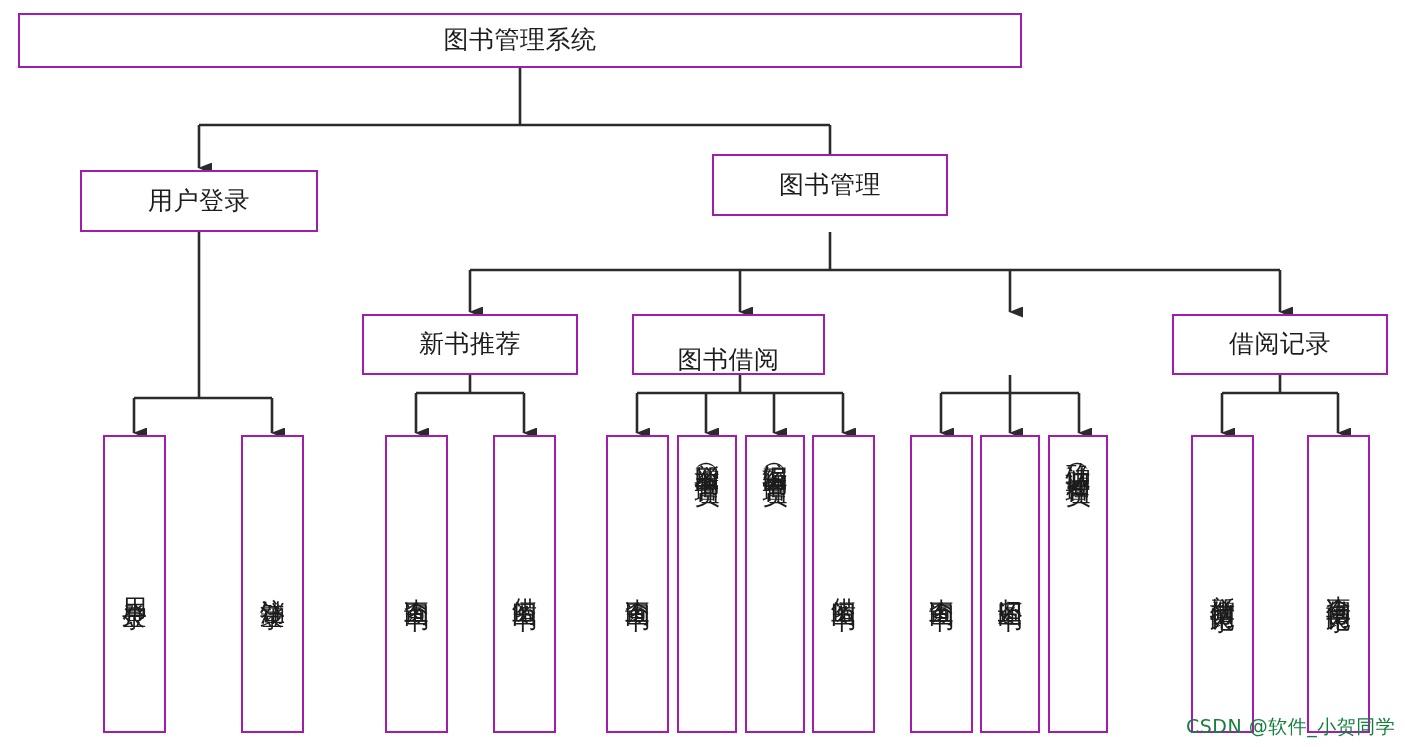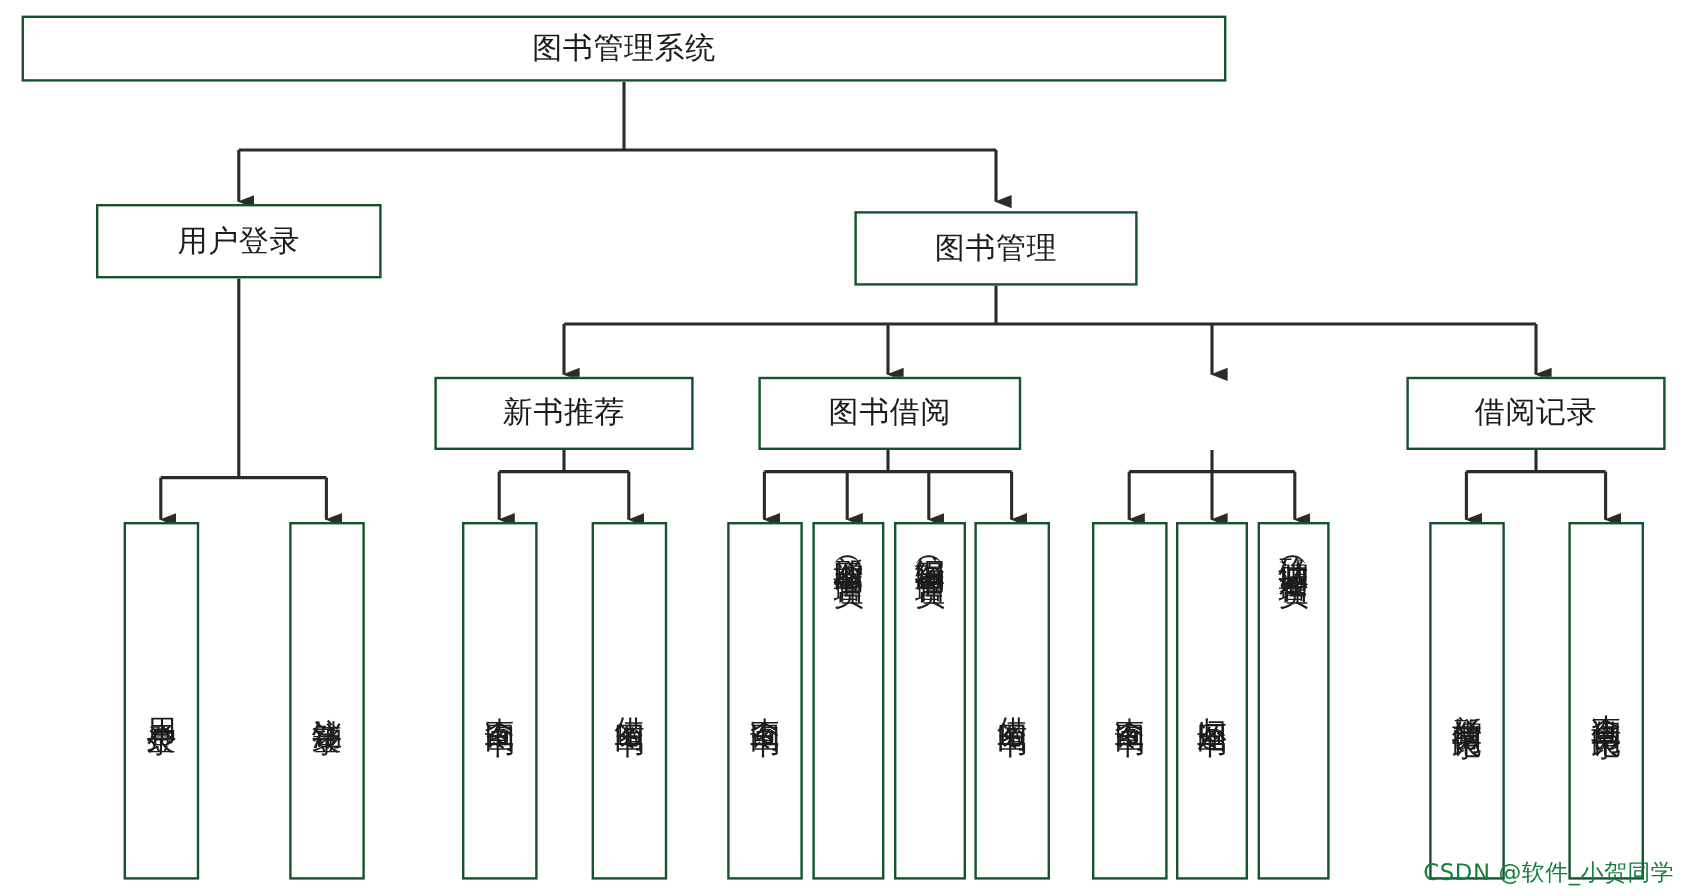--- a/index.html
+++ b/index.html
@@ -18,21 +18,21 @@
   #wires {
     position: absolute;
     left: 0; top: 0;
     width: 1405px;
     height: 747px;
   }
   .node {
     position: absolute;
     box-sizing: border-box;
     background: #ffffff;
-    border: 2px solid #14532d;
+    border: 2px solid #a21caf;
     display: flex;
     align-items: center;
     justify-content: center;
     z-index: 2;
   }
   .node .lbl {
     color: #1c1c1c;
     line-height: 1.05;
     text-align: center;
     white-space: pre;
@@ -125,28 +125,28 @@
     </g>
   </svg>
 
   <div class="node horiz" style="left:18px; top:13px; width:1004px; height:55px;">
     <span class="lbl">图书管理系统</span>
   </div>
 
   <div class="node horiz" style="left:80px; top:170px; width:238px; height:62px;">
     <span class="lbl">用户登录</span>
   </div>
-  <div class="node horiz" style="left:712px; top:176px; width:236px; height:62px;">
+  <div class="node horiz" style="left:712px; top:154px; width:236px; height:62px;">
     <span class="lbl">图书管理</span>
   </div>
 
   <div class="node horiz" style="left:362px; top:314px; width:216px; height:61px;">
     <span class="lbl">新书推荐</span>
   </div>
-  <div class="node horiz" style="left:632px; top:314px; width:219px; height:61px;">
+  <div class="node horiz" style="left:632px; top:314px; width:193px; height:61px;align-items:flex-end;">
     <span class="lbl">图书借阅</span>
   </div>
   <div class="node horiz" style="left:1172px; top:314px; width:216px; height:61px;">
     <span class="lbl">借阅记录</span>
   </div>
 
   <div class="node vert centered" style="left:103px; top:435px; width:63px; height:298px;">
     <span class="lbl">用户登录</span>
   </div>
   <div class="node vert centered" style="left:241px; top:435px; width:63px; height:298px;">

